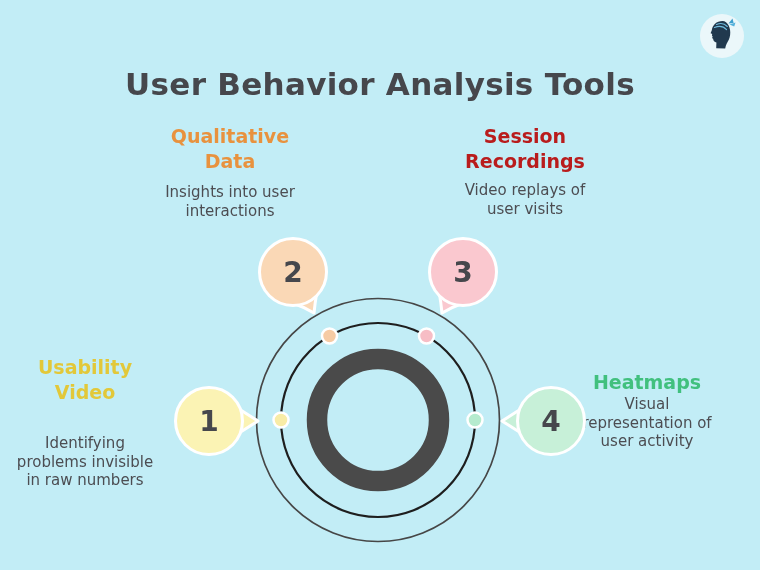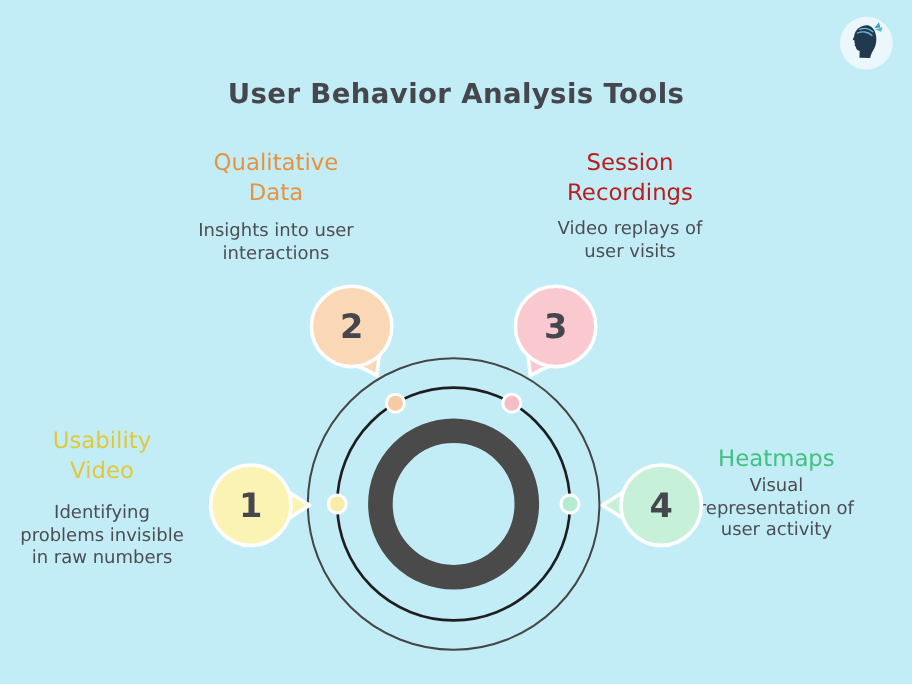--- a/index.html
+++ b/index.html
@@ -3,31 +3,31 @@
 <meta charset="utf-8">
 <style>
   html,body{margin:0;padding:0;}
   .canvas{
     position:relative;width:760px;height:570px;overflow:hidden;
     background:#C2EDF6;
     font-family:"DejaVu Sans",sans-serif;
   }
   .title{
     position:absolute;left:0;right:0;top:66px;text-align:center;
-    font-size:23px;font-weight:bold;letter-spacing:.3px;color:#46474C;
+    font-size:31px;font-weight:bold;letter-spacing:.3px;color:#46474C;
   }
   .section{position:absolute;text-align:center;}
   .section-label{
-    font-size:19px;font-weight:normal;line-height:25px;white-space:pre-line;
+    font-size:19px;font-weight:bold;line-height:25px;white-space:pre-line;
   }
   .section-desc{
     font-size:15px;line-height:18.5px;color:#4C4D52;white-space:pre-line;
   }
   #sec-1{left:4px;top:355px;width:162px;}
-  #sec-1 .section-desc{margin-top:13px;}
+  #sec-1 .section-desc{margin-top:29px;}
   #sec-2{left:130px;top:124px;width:200px;}
   #sec-2 .section-desc{margin-top:9px;}
   #sec-3{left:425px;top:124px;width:200px;}
   #sec-3 .section-desc{margin-top:7px;}
   #sec-4{left:564px;top:370px;width:166px;}
   #sec-4 .section-desc{}
   .diagram{position:absolute;left:0;top:0;}
   .logo{position:absolute;left:699px;top:13px;width:46px;height:46px;}
   .bubble-number{
     font-family:"DejaVu Sans",sans-serif;font-size:28px;font-weight:600;

